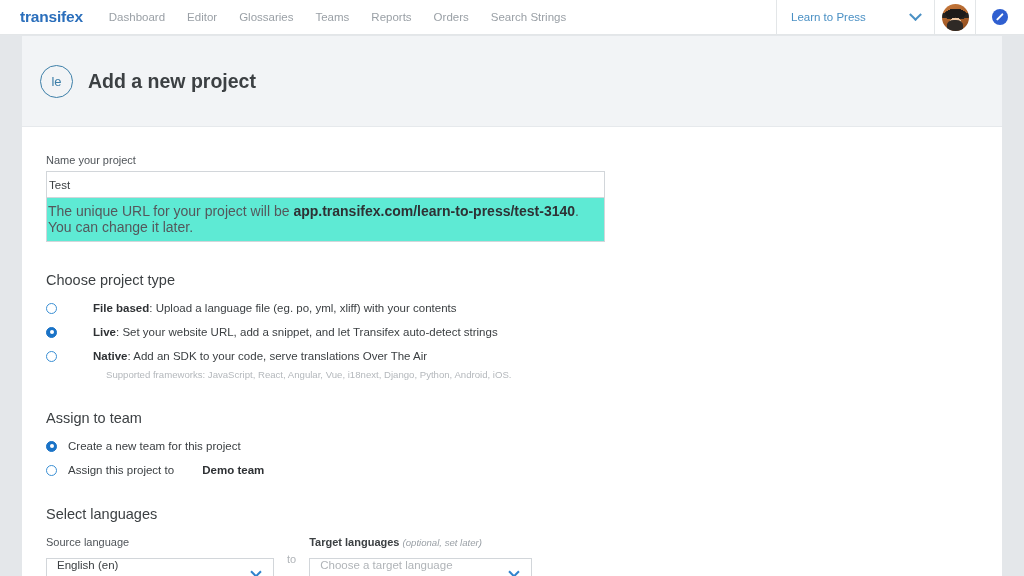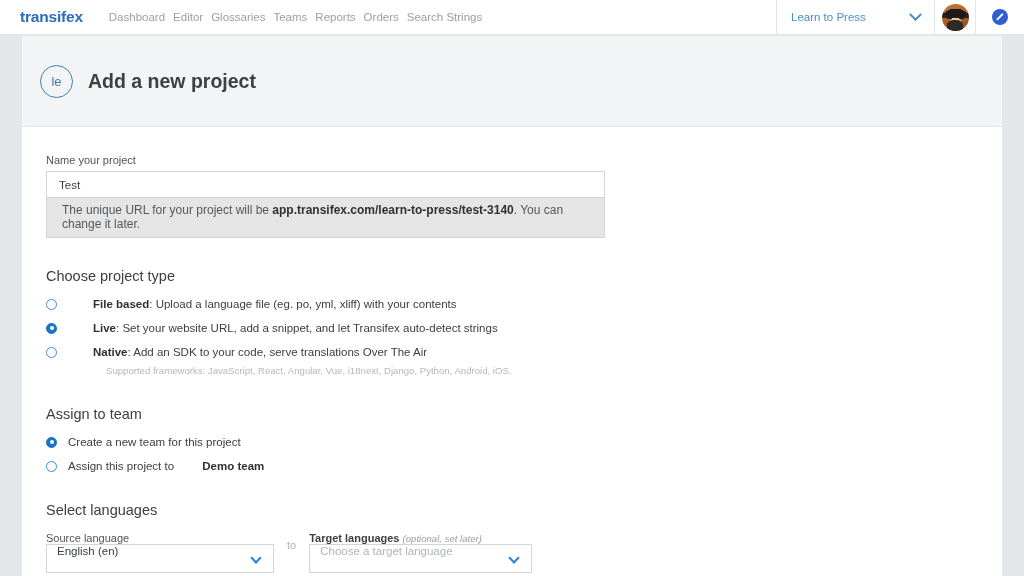--- a/index.html
+++ b/index.html
@@ -23,21 +23,21 @@
   .brand {
     margin-left: 20px;
     font-size: 15.5px;
     font-weight: bold;
     color: #2a6ebb;
     letter-spacing: -0.2px;
   }
   .nav-links {
     display: flex; align-items: center;
     margin-left: 26px;
-    gap: 8px;
+    gap: 22px;
   }
   .nav-link {
     font-size: 11.5px;
     color: #9aa0a6;
     white-space: nowrap;
     cursor: pointer;
   }
   .nav-right {
     margin-left: auto;
     display: flex; align-items: center; height: 35px;
@@ -141,32 +141,32 @@
     color: #4f5459;
     margin-bottom: 5px;
   }
   .name-input {
     width: 559px; height: 27px;
     border: 1px solid #d2d6da;
     background: #ffffff;
     font-family: "Liberation Sans", sans-serif;
     font-size: 11.5px;
     color: #3c4043;
-    padding: 0 12px;
+    padding: 0 2px;
     outline: none;
     display: block;
   }
   .url-hint {
     width: 559px;
-    background: #e5e5e5;
+    background: #5eead4;
     border: 1px solid #d2d6da;
     border-top: none;
-    font-size: 12px;
+    font-size: 14px;
     color: #54585c;
-    padding: 5px 9px 6px 15px;
+    padding: 5px 9px 6px 1px;
   }
   .url-hint b { color: #2e3134; font-weight: bold; }
 
   .section-title {
     font-size: 14.5px;
     color: #3c4043;
     font-weight: normal;
     margin: 30px 0 14px 0;
   }
   .radio-row {
@@ -206,21 +206,21 @@
   }
 
   .lang-row { display: flex; align-items: flex-end; margin-top: 12px; }
   .lang-col-source { width: 228px; }
   .lang-to {
     font-size: 11px; color: #b0b4b8;
     margin: 0 13px 22px 13px;
   }
   .lang-col-target { width: 223px; }
   .lang-label {
-    font-size: 11px; color: #4f5459; margin-bottom: 0;
+    font-size: 11px; color: #4f5459; margin-bottom: 10px;
   }
   .lang-label.strong { color: #3c4043; font-weight: bold; }
   .lang-label .opt { font-style: italic; font-weight: normal; color: #9aa0a6; font-size: 9.6px; }
   .select-box {
     position: relative;
     height: 29px;
     border: 1px solid #d2d6da;
     background: #ffffff;
     display: flex; 
     padding: 0 10px;

